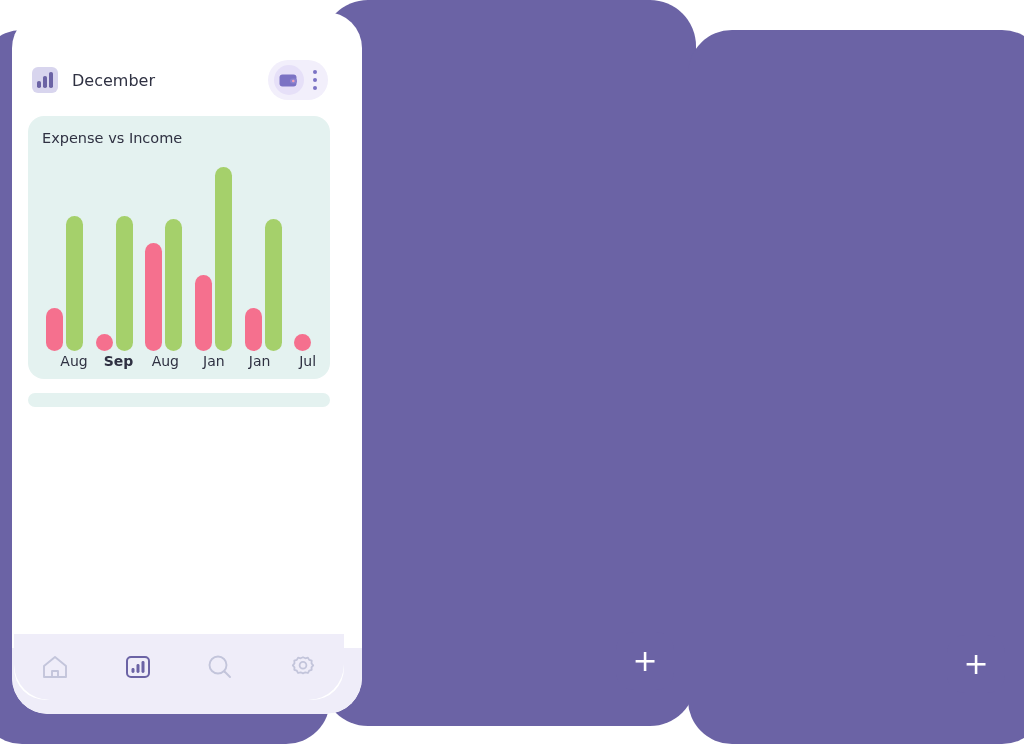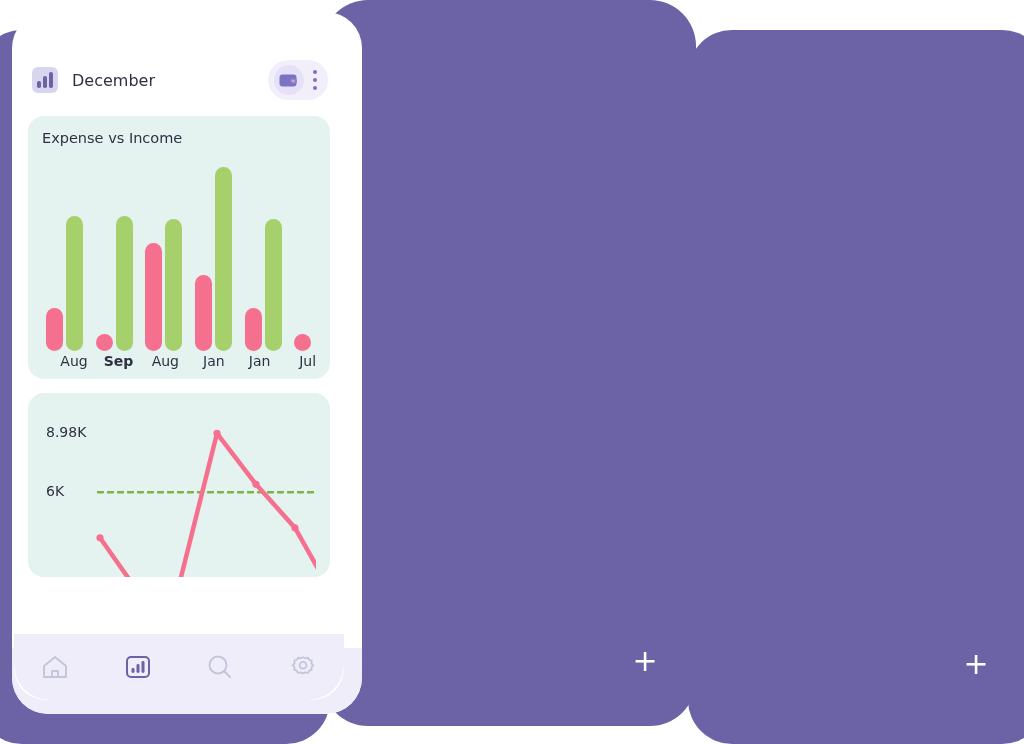--- a/index.html
+++ b/index.html
@@ -534,35 +534,20 @@
           <span style="width: 49.6667px;">Aug</span>
           <span style="width: 49.6667px; font-weight: bold;">Sep</span>
           <span style="width: 49.6667px;">Aug</span>
           <span style="width: 49.6667px;">Jan</span>
           <span style="width: 49.6667px;">Jan</span>
           <span style="width: 49.6667px;">Jul</span>
         </div>
     </div>
 
     <div class="an-card" style="margin-top:14px; padding-bottom:0">
-      <div class="linewrap">
-        <span class="ylab" id="ylab0" style="left: 4px; top: 11.2708px;">8.98K</span>
-        <span class="ylab" id="ylab1" style="left: 4px; top: 70.25px;">6K</span>
-        <svg id="linesvg" width="300" height="164" viewBox="0 0 300 164">
-            <line x1="56" x2="292" y1="79.25" y2="79.25" stroke="#7cb342" stroke-width="2.4" stroke-dasharray="5 5" stroke-linecap="round"></line>
-            <polyline points="58,124.77083333333331 97,180.1875 136,176.22916666666666 175,20.270833333333332 214,71.33333333333334 253,114.875 292,184.14583333333334" fill="none" stroke="#f5708e" stroke-width="4.5" stroke-linecap="round" stroke-linejoin="round"></polyline>
-            <circle cx="58" cy="124.77083333333331" r="3.6" fill="#f5708e"></circle>
-            <circle cx="97" cy="180.1875" r="3.6" fill="#f5708e"></circle>
-            <circle cx="136" cy="176.22916666666666" r="3.6" fill="#f5708e"></circle>
-            <circle cx="175" cy="20.270833333333332" r="3.6" fill="#f5708e"></circle>
-            <circle cx="214" cy="71.33333333333334" r="3.6" fill="#f5708e"></circle>
-            <circle cx="253" cy="114.875" r="3.6" fill="#f5708e"></circle>
-            <circle cx="292" cy="184.14583333333334" r="3.6" fill="#f5708e"></circle>
-          </svg>
-      </div>
     </div>
 
     <div class="navbar rounded">
       <span class="nav-ico">
         <svg width="26" height="24" viewBox="0 0 26 24">
           <path d="M13 2L24 11v11H2V11z" fill="none" stroke="#c3c5db" stroke-width="1.9" stroke-linejoin="round"></path>
           <path d="M10 22v-6h6v6" fill="none" stroke="#c3c5db" stroke-width="1.9" stroke-linejoin="round"></path>
         </svg>
       </span>
       <span class="nav-ico">

